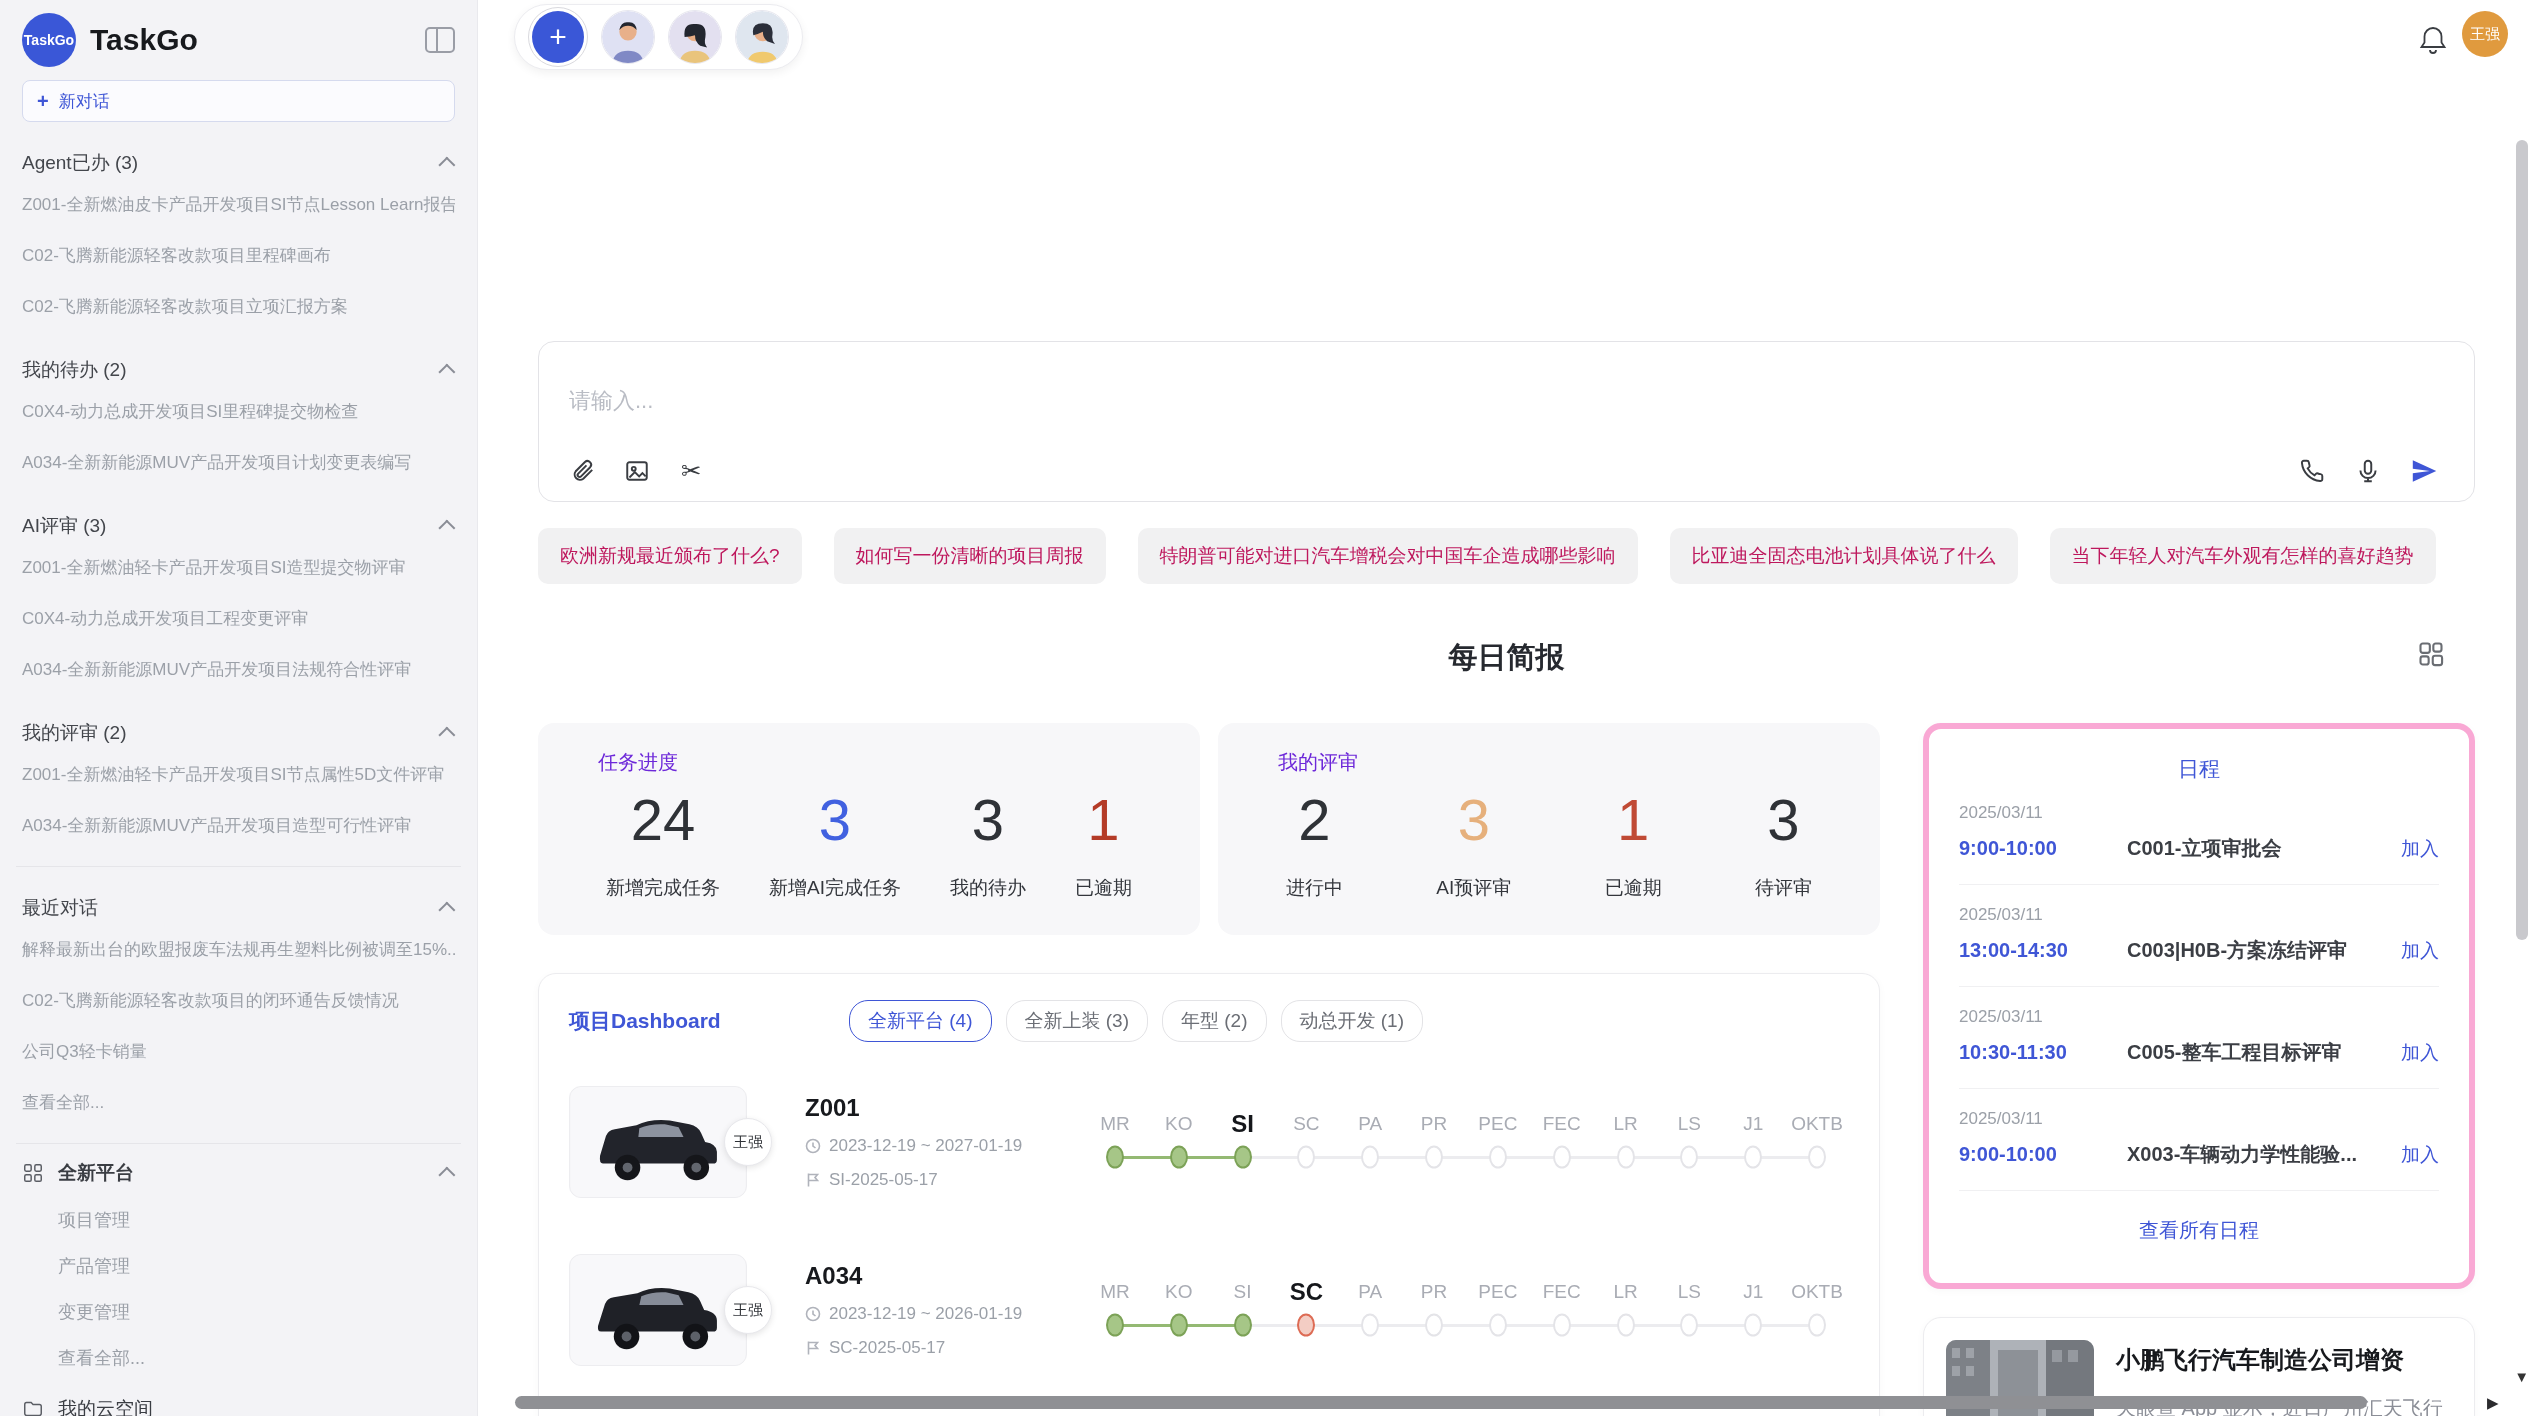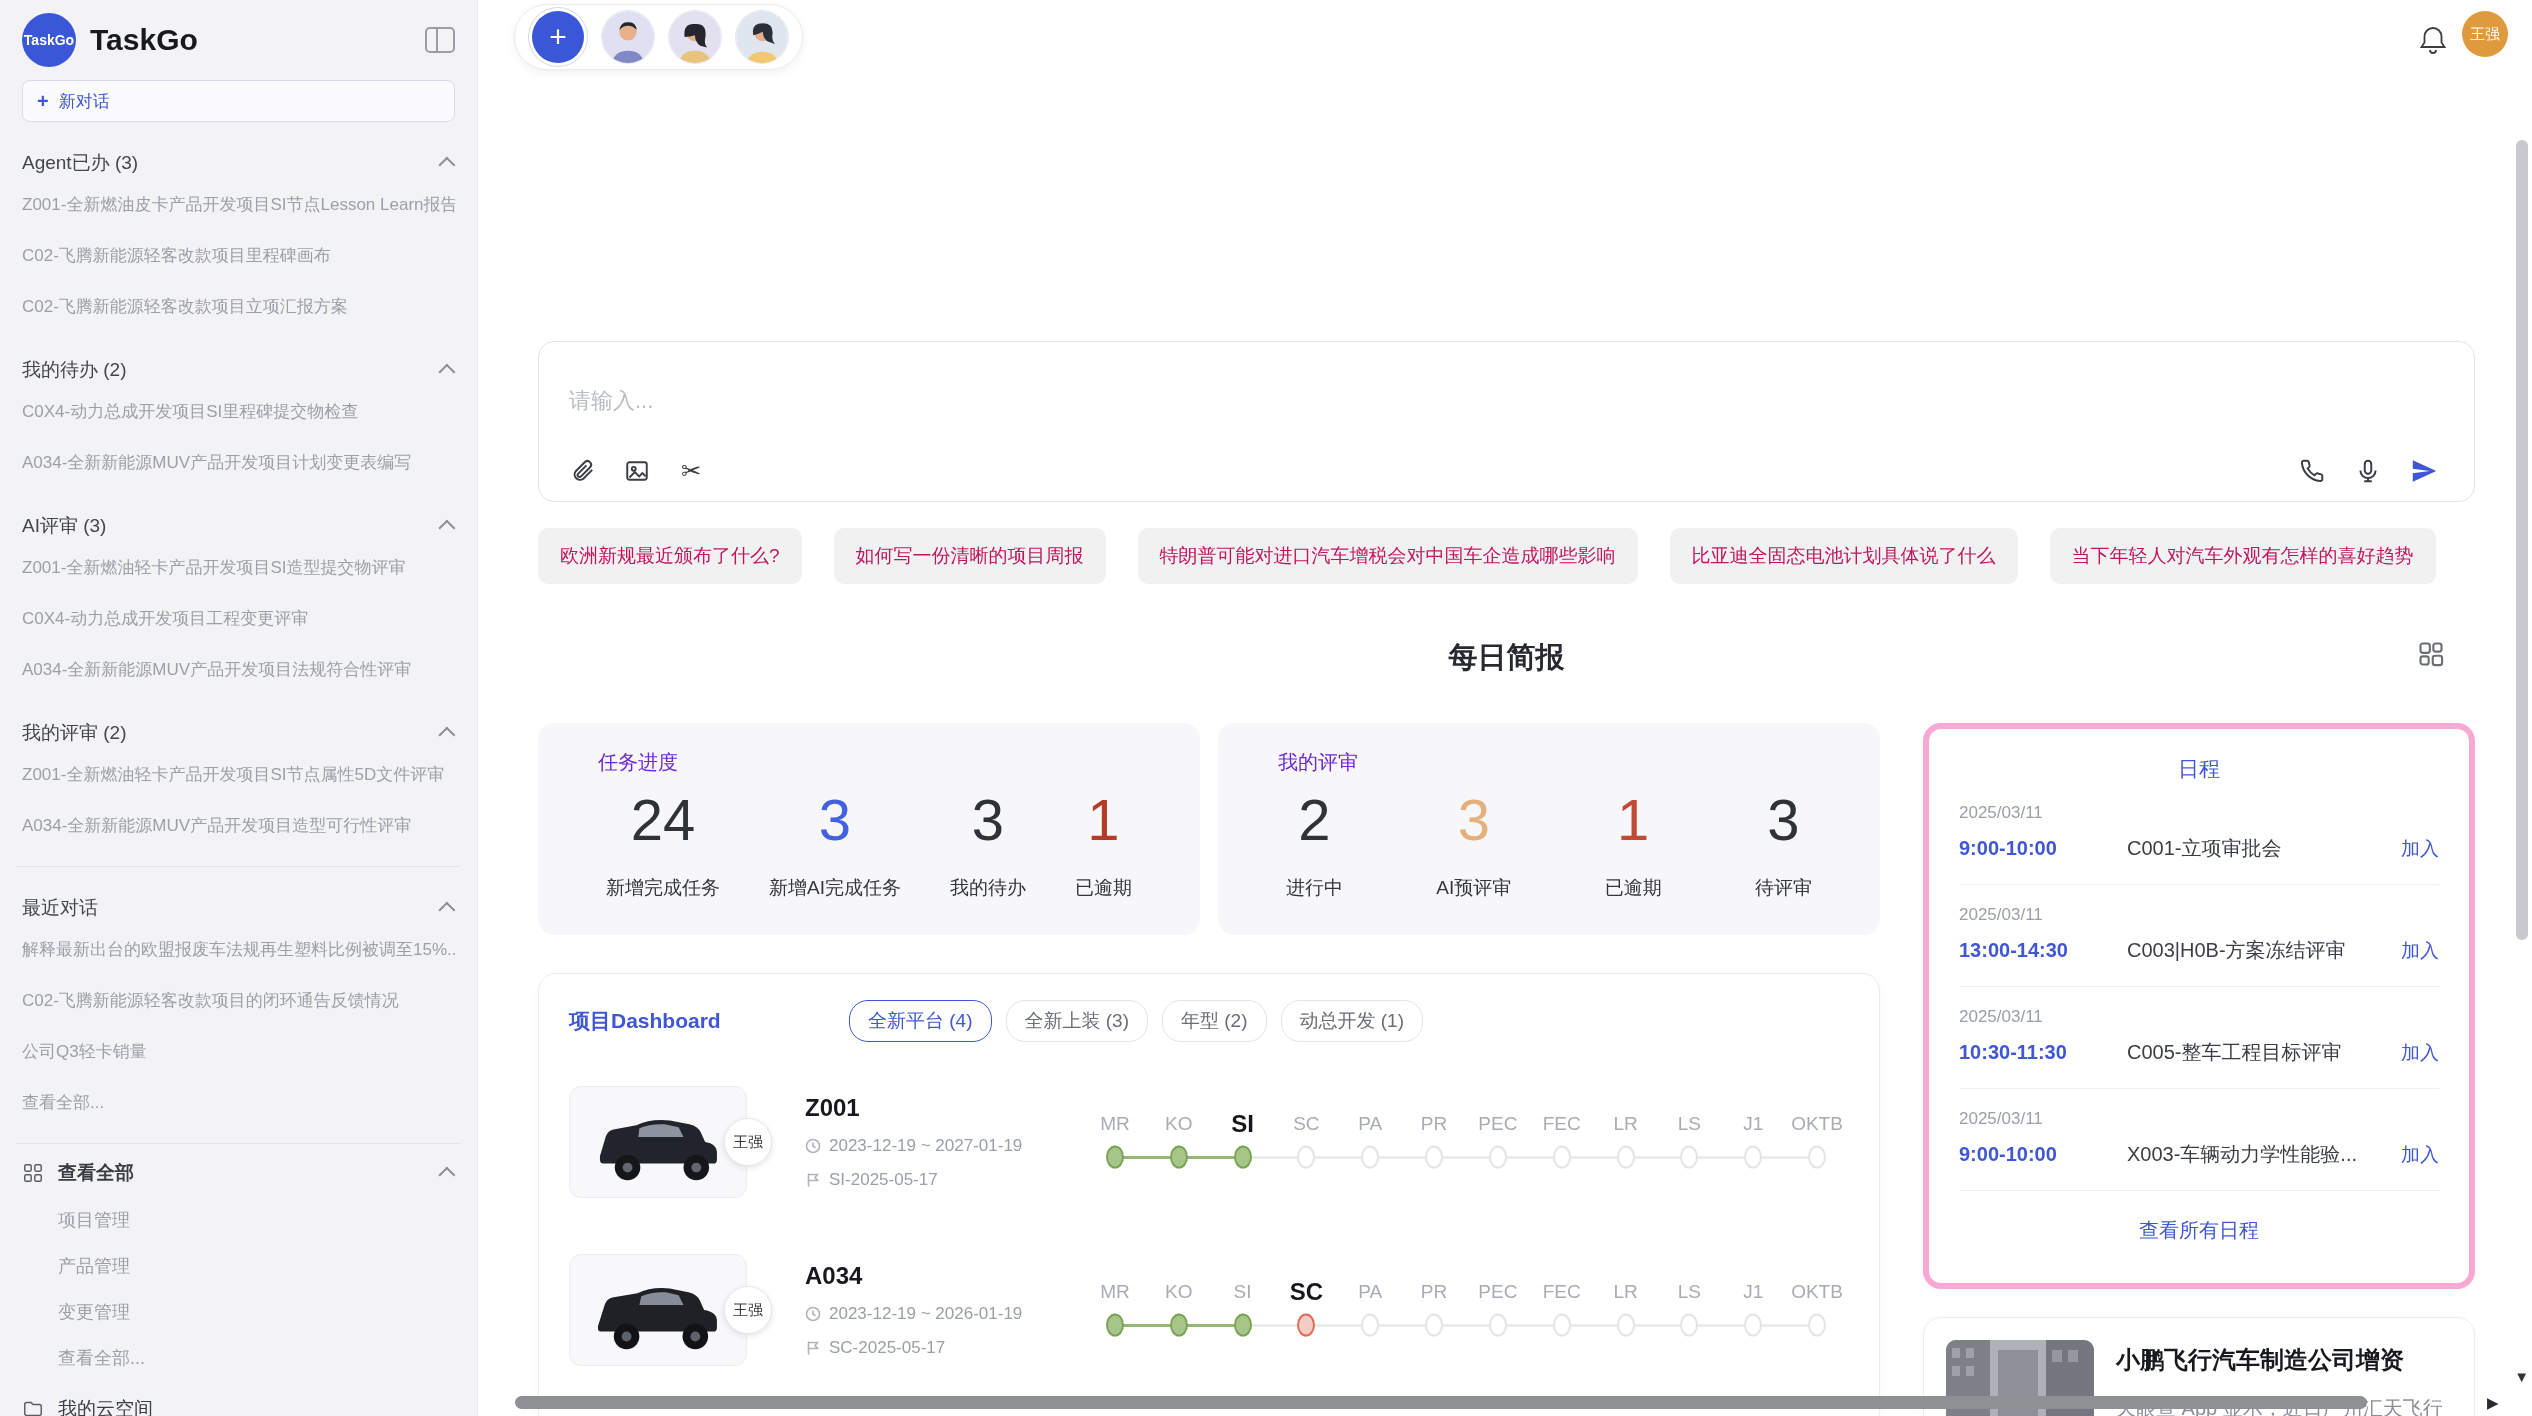--- a/index.html
+++ b/index.html
@@ -90,21 +90,21 @@
   .dot.done { background:#a6c687; border-color:#7ca257; }
   .dot.overdue { background:#f3cdc4; border-color:#dd6b54; }
 
   .right-col { position:absolute; left:1445px; top:723px; width:552px; }
   .sched-card { background:#fff; border:6px solid #f9a8d4; border-radius:18px; padding:26px 30px 24px 30px; height:566px; box-shadow:0 2px 8px rgba(0,0,0,.03); }
   .sched-title { text-align:center; font-size:21px; color:#3f56d6; }
   .sched-item { padding:20px 0 22px 0; border-bottom:1px solid #f0f0f2; }
   .sched-date { font-size:17px; color:#9ba0a8; }
   .sched-row { display:flex; align-items:center; margin-top:12px; }
   .sched-time { width:168px; font-size:20px; font-weight:600; color:#3f56d6; flex:none; }
-  .sched-name { flex:1; font-size:20px; color:#3b3e44; }
+  .sched-name { flex:1; font-size:20px; color:#3b3e44;font-weight:bold; }
   .sched-join { font-size:19px; color:#3f56d6; cursor:pointer; flex:none; }
   .sched-more { text-align:center; font-size:20px; color:#3f56d6; margin-top:26px; cursor:pointer; }
 
   .news-card { margin-top:28px; background:#fff; border:1px solid #ececef; border-radius:18px; padding:22px; display:flex; gap:22px; height:160px; overflow:hidden; box-shadow:0 2px 8px rgba(0,0,0,.03); }
   .news-img { width:148px; height:116px; border-radius:10px; overflow:hidden; flex:none; }
   .news-title { font-size:24px; font-weight:bold; color:#17191d; margin-top:4px; }
   .news-snippet { font-size:20px; color:#8b8e97; margin-top:18px; line-height:28px; }
 
   
   .vthumb { position:absolute; right:4px; top:140px; width:12px; height:800px; background:#c9c9cd; border-radius:6px; cursor:pointer; }
@@ -188,21 +188,21 @@
 
   <div class="side-divider"></div>
 
   <div class="icon-row" style="font-weight:bold;">
     <svg viewBox="0 0 24 24">
         <rect x="3" y="3" width="7" height="7" rx="1.5"></rect>
         <rect x="14" y="3" width="7" height="7" rx="1.5"></rect>
         <rect x="3" y="14" width="7" height="7" rx="1.5"></rect>
         <rect x="14" y="14" width="7" height="7" rx="1.5"></rect>
       </svg>
-    <span>查看全部</span>
+    <span>全新平台</span>
     <i class="chev"></i>
   </div>
   <div class="sub-item">项目管理</div>
   <div class="sub-item">产品管理</div>
   <div class="sub-item">变更管理</div>
   <div class="sub-item">查看全部...</div>
 
   <div class="icon-row">
     <svg viewBox="0 0 24 24">
         <path d="M3 7 a2 2 0 0 1 2-2 h5 l2 2 h7 a2 2 0 0 1 2 2 v8 a2 2 0 0 1-2 2 H5 a2 2 0 0 1-2-2 z"></path>

